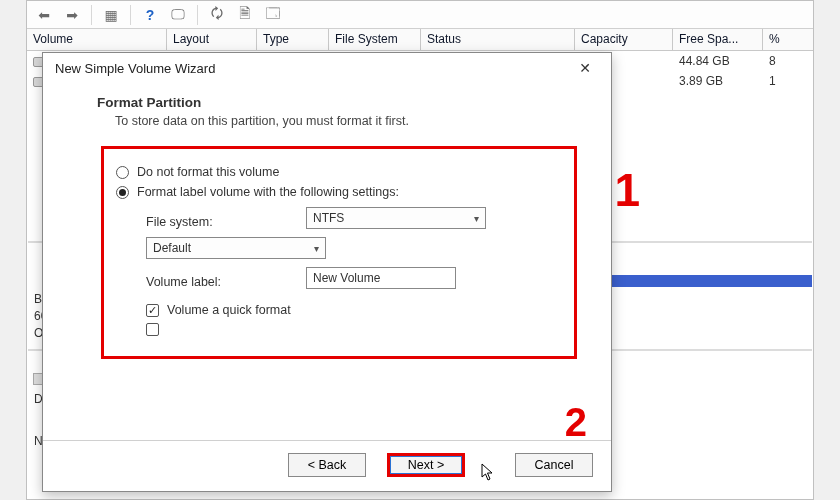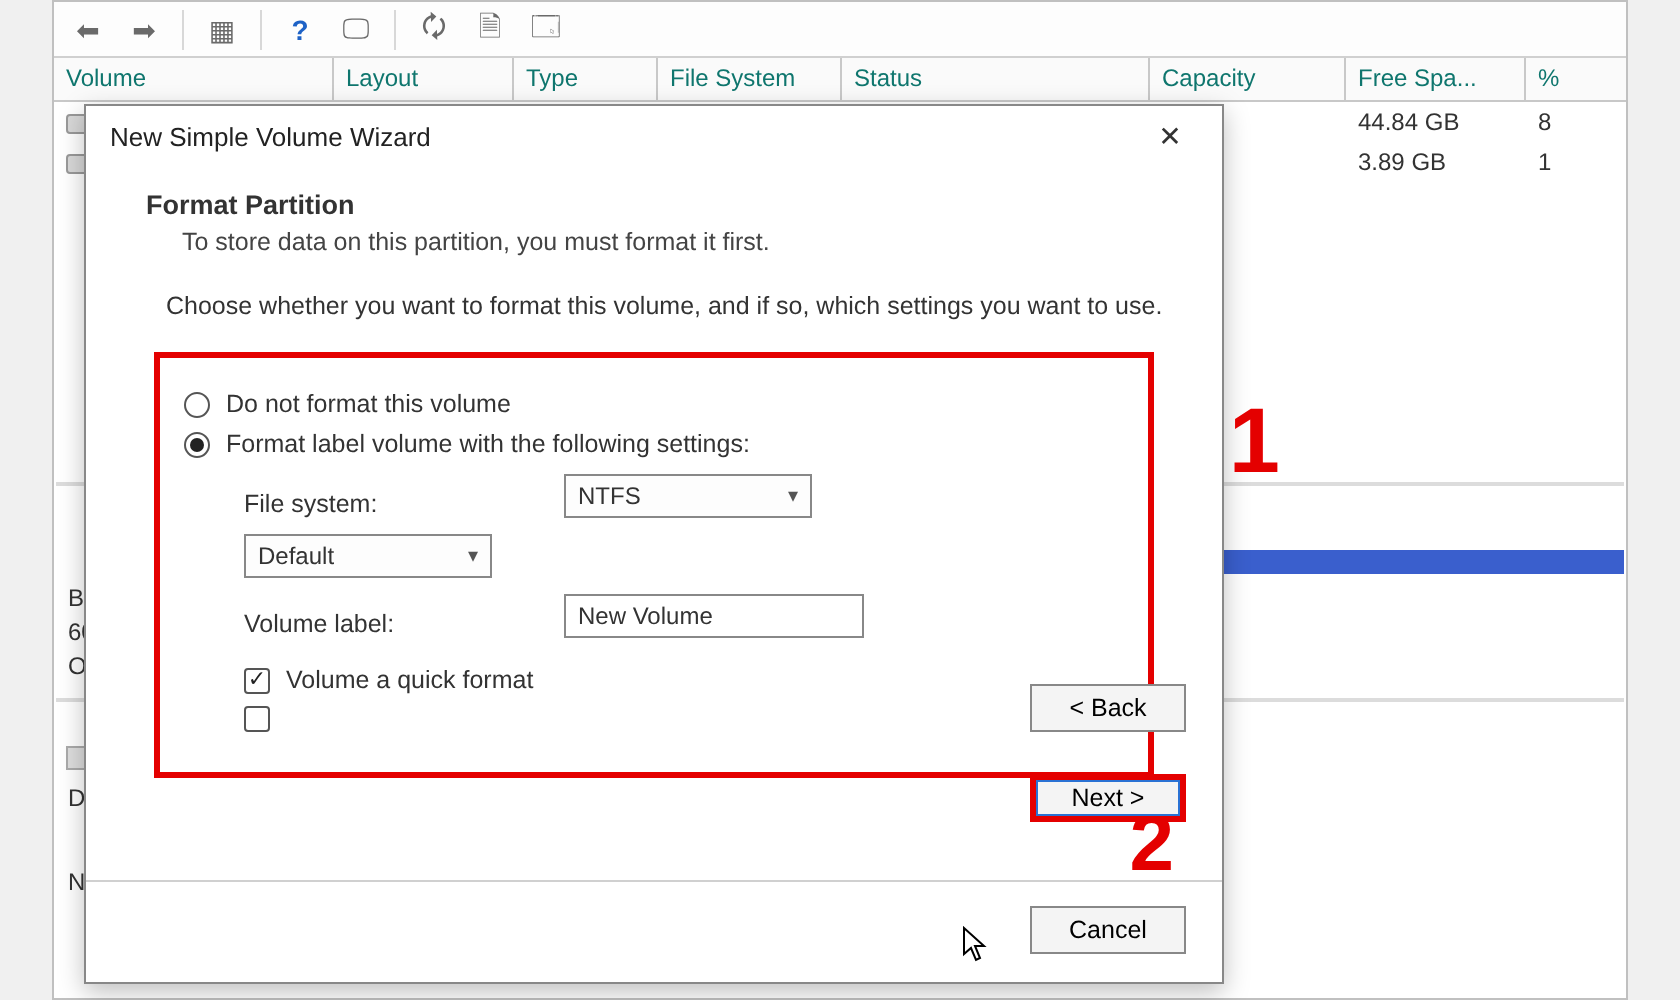--- a/index.html
+++ b/index.html
@@ -1,52 +1,52 @@
 <!DOCTYPE html>
 <html><head>
 <meta charset="utf-8">
 <style>
   * { box-sizing: border-box; font-family: "Segoe UI", Tahoma, sans-serif; }
   body { margin: 0; background: #f0f0f0; width: 840px; height: 500px; overflow: hidden; position: relative; }
   .frame { position: absolute; left: 26px; top: 0; width: 788px; height: 500px; background: #fff; border: 1px solid #c0c0c0; }
   .toolbar { height: 28px; border-bottom: 1px solid #d0d0d0; display: flex; align-items: center; gap: 6px; padding: 0 6px; background: #fdfdfd; }
   .tb-btn { width: 22px; height: 22px; display: flex; align-items: center; justify-content: center; color: #6a6a6a; font-size: 14px; }
   .tb-sep { width: 1px; height: 20px; background: #d8d8d8; margin: 0 2px; }
-  .headers { display: flex; height: 22px; border-bottom: 1px solid #c8c8c8; background: #fafafa; font-size: 12px; color: #0f766e; }
+  .headers { display: flex; height: 22px; border-bottom: 1px solid #c8c8c8; background: #fafafa; font-size: 12px; color: #0f172a; }
   .hcell { border-right: 1px solid #c8c8c8; padding: 3px 6px; white-space: nowrap; overflow: hidden; }
   .rows { font-size: 12px; color: #333; }
   .row { display: flex; height: 20px; align-items: center; }
   .row .c { padding: 0 6px; white-space: nowrap; overflow: hidden; }
   .disk-icon { display:inline-block; width:14px; height:10px; background:#d8d8d8; border:1px solid #999; border-radius:2px; margin-right:4px; vertical-align:middle; }
   .midband { position:absolute; left:1px; right:1px; top:240px; height:110px; background:#fff; border-top:2px solid #dcdcdc; border-bottom:2px solid #dcdcdc; }
   .bluebar { position:absolute; left:530px; right:1px; top:274px; height:12px; background:#3a5fcd; }
   .sidelabels { position:absolute; left:1px; top:290px; font-size:12px; color:#333; line-height:1.4; padding-left:6px;}
   .sidelabels2 { position:absolute; left:1px; top:390px; font-size:12px; color:#333; line-height:1.4; padding-left:6px;}
   .sidelabels3 { position:absolute; left:1px; top:432px; font-size:12px; color:#333; line-height:1.4; padding-left:6px;}
   .sideicon { position:absolute; left:6px; top:372px; width:18px; height:12px; background:#ddd; border:1px solid #aaa;}
   .dialog { position:absolute; left:42px; top:52px; width:570px; height:440px; background:#fff; border:1px solid #888; box-shadow:0 4px 12px rgba(0,0,0,0.25); }
   .titlebar { height:30px; display:flex; align-items:center; justify-content:space-between; padding:0 8px 0 12px; font-size:13px; color:#222;gap:40px; }
   .closex { width:36px; height:24px; text-align:center; line-height:24px; font-size:14px; color:#333; cursor:default;}
-  .body { padding: 6px 20px 0 20px; font-size:12.5px; color:#333; }
+  .body { padding: 6px 20px 0 20px; font-size:12.5px; color:#333;margin-left:24px; }
   .h1 { font-weight:bold; font-size:13.5px; margin: 6px 0 4px 10px; }
   .sub { margin: 0 0 18px 28px; color:#444; }
   .instr { margin: 10px 0 16px 20px; }
   .optgroup { border:3px solid #e40000; padding:10px 12px 14px 12px; margin: 0 14px 0 14px; position:relative;}
   .radio-row, .check-row { display:flex; align-items:center; gap:8px; margin:6px 0; }
   .radio, .check { width:13px; height:13px; border:1px solid #555; border-radius:50%; display:inline-flex; align-items:center; justify-content:center; background:#fff;}
   .radio.sel::after { content:""; width:7px; height:7px; border-radius:50%; background:#222; }
   .check { border-radius:2px; }
   .check.sel::after { content:"✓"; font-size:11px; color:#222; line-height:1; }
   .formrow { display:flex; align-items:flex-end; margin:8px 0 8px 30px; gap:10px;}
   .formrow .lbl { width:150px; }
-  .select { width:124px; height:22px; border:1px solid #888; background:#fdfdfd; display:flex; align-items:center; justify-content:space-between; padding:0 6px; font-size:12px;}
+  .select { width:180px; height:22px; border:1px solid #888; background:#fdfdfd; display:flex; align-items:center; justify-content:space-between; padding:0 6px; font-size:12px;}
   .select .chev { font-size:10px; color:#555;}
   .textbox { width:150px; height:22px; border:1px solid #888; padding:0 6px; font-size:12px; display:flex; align-items:center; background:#fff;}
   .ann1 { position:absolute; right:-66px; top:14px; color:#e40000; font-weight:bold; font-size:46px; font-family: Arial, sans-serif;}
-  .btnrow { position:absolute; bottom:14px; right:18px; display:flex; gap:21px; align-items:center;flex-direction:column;}
+  .btnrow { position:absolute; bottom:14px; right:18px; display:flex; gap:21px; align-items:center;}
   .btn { min-width:78px; height:24px; border:1px solid #888; background:#f4f4f4; font-size:12.5px; display:flex; align-items:center; justify-content:center; padding:0 10px;}
   .btn.next { border:3px solid #e40000; box-shadow: inset 0 0 0 1px #2a72d4; }
   .ann2 { position:absolute; right:24px; bottom:46px; color:#e40000; font-weight:bold; font-size:40px; font-family: Arial, sans-serif;}
   .hr { position:absolute; left:0; right:0; bottom:50px; height:1px; background:#d0d0d0;}
   .cursor { position:absolute; width:14px; height:18px; pointer-events:none;}
   .cursor svg { width:14px; height:18px; }
 </style>
 </head>
 <body>
 
@@ -112,21 +112,20 @@
 </div>
 
 <div class="dialog">
   <div class="titlebar">
     <span>New Simple Volume Wizard</span>
     <span class="closex">✕</span>
   </div>
   <div class="body">
     <div class="h1">Format Partition</div>
     <div class="sub">To store data on this partition, you must format it first.</div>
-    <div class="instr">Choose whether you want to format this volume, and if so, which settings you want to use.</div>
 
     <div class="optgroup">
       <span class="ann1">1</span>
       <div class="radio-row">
         <span class="radio"></span>
         <span>Do not format this volume</span>
       </div>
       <div class="radio-row">
         <span class="radio sel"></span>
         <span>Format label volume with the following settings:</span>

